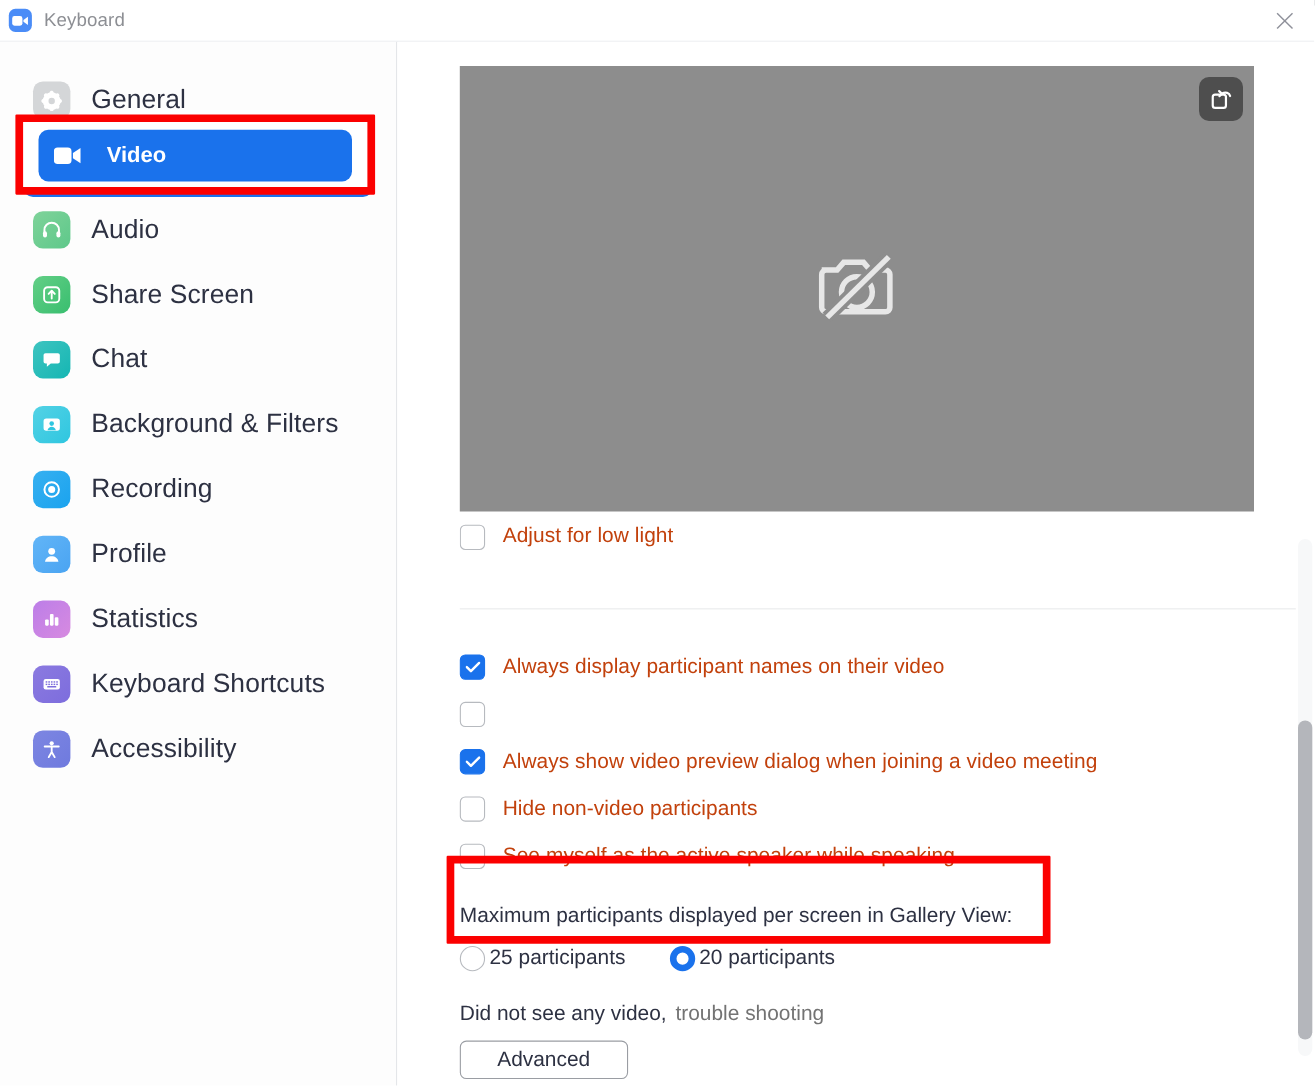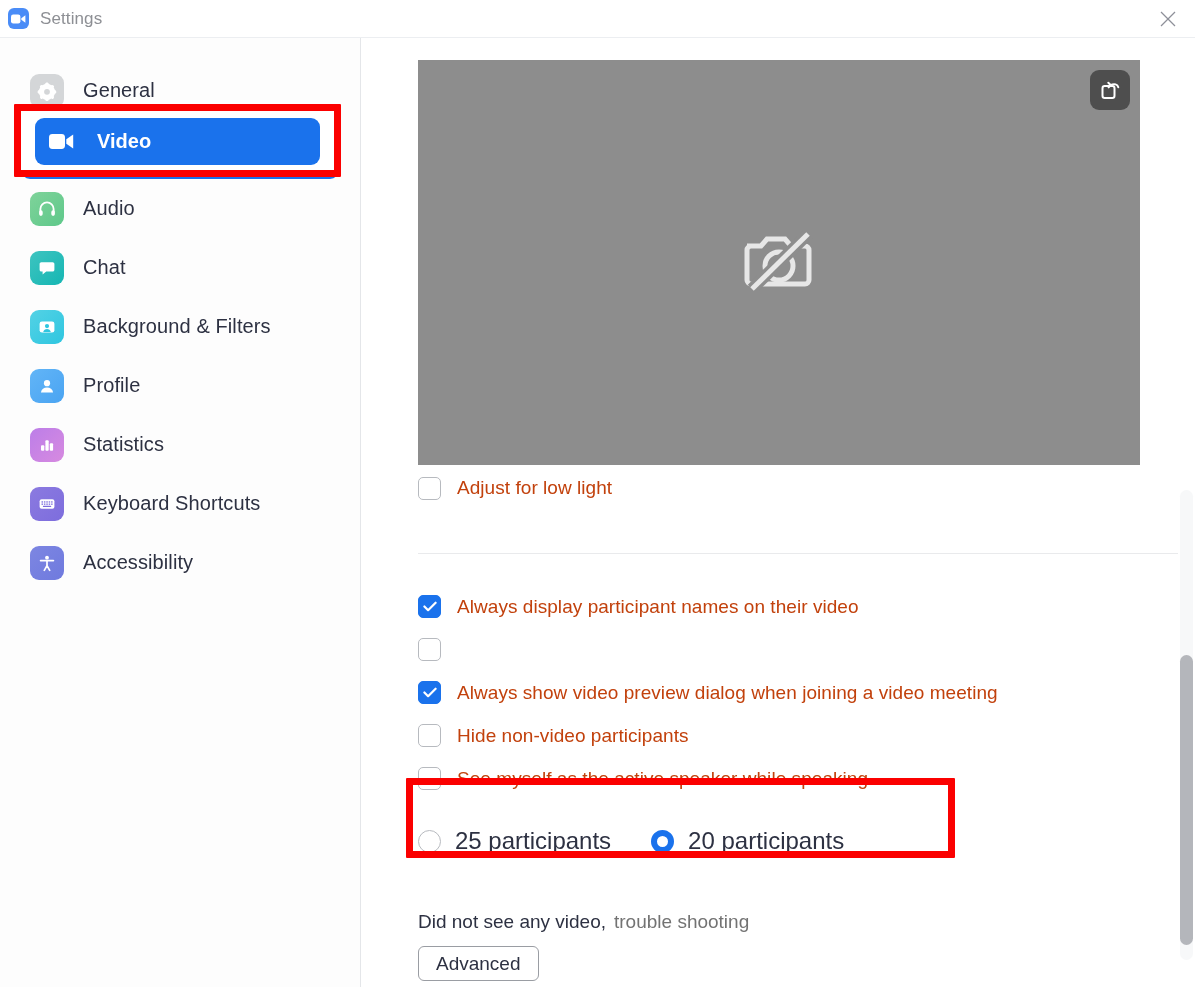--- a/index.html
+++ b/index.html
@@ -94,21 +94,21 @@
   }
   .nav-icon {
     width: 34px; height: 34px;
     border-radius: 9px;
     flex: 0 0 auto;
     display: flex; align-items: center; justify-content: center;
   }
   .nav-icon svg { display: block; }
   .nav-label {
     margin-left: 19px;
-    font-size: 20px;
+    font-size: 24px;
     color: #2d3142;
     letter-spacing: .1px;
   }
   .nav-item.active .nav-label {
     color: #ffffff;
     font-weight: bold;
   }
 
   
   .ic-general   { background: #d4d6d8; }
@@ -245,22 +245,22 @@
     border-radius: 50%;
     border: 1.8px solid #b7babf;
     background: #ffffff;
     flex: 0 0 auto;
   }
   .rbox.selected {
     border: 6px solid #1a72ec;
     background: #ffffff;
   }
   .radio-label {
-    margin-left: 14px;
-    font-size: 24px;
+    margin-left: 4px;
+    font-size: 19px;
     color: #2d3142;
     white-space: nowrap;
   }
 
   
   .annot-gallery {
     position: absolute;
     left: 406px; top: 778px;
     width: 549px; height: 80px;
     border: 7px solid #fb0000;
@@ -279,21 +279,21 @@
   .trouble-link {
     color: #737373;
     cursor: pointer;
     margin-left: 8px;
   }
 
   .advanced-btn {
     position: absolute;
     left: 56px; top: 481px;
     height: 35px;
-    padding: 0 17px;
+    padding: 0 33px;
     border: 1.4px solid #9a9da3;
     border-radius: 6px;
     background: #ffffff;
     font-family: "Liberation Sans", sans-serif;
     font-size: 19px;
     color: #2d3142;
     display: flex; align-items: center;
     cursor: pointer;
   }
 
@@ -322,21 +322,21 @@
   <div class="desktop-strip"></div>
   <div class="desktop-strip-b"></div>
 
   <div class="title-bar">
     <div class="zoom-logo">
       <svg width="15" height="10" viewBox="0 0 15 10">
         <rect x="0" y="0.6" width="9.4" height="8.8" rx="2.2" fill="#ffffff"></rect>
         <path d="M10.3 4.2 L14.4 1.2 V8.8 L10.3 5.8 Z" fill="#ffffff"></path>
       </svg>
     </div>
-    <div class="title-text">Settings</div>
+    <div class="title-text">Keyboard</div>
     <div class="win-close">
       <svg width="20" height="20" viewBox="0 0 20 20">
         <line x1="3" y1="3" x2="17" y2="17" stroke="#4a4d5c" stroke-width="1.3"></line>
         <line x1="17" y1="3" x2="3" y2="17" stroke="#4a4d5c" stroke-width="1.3"></line>
       </svg>
     </div>
   </div>
 
   <div class="sidebar">
 
@@ -364,20 +364,30 @@
       <span class="nav-icon ic-audio">
         <svg width="20" height="20" viewBox="0 0 20 20">
           <path d="M3.4 12.6V10a6.6 6.6 0 0 1 13.2 0v2.6" fill="none" stroke="#ffffff" stroke-width="1.8" stroke-linecap="round"></path>
           <rect x="2.1" y="11.3" width="3.6" height="5.6" rx="1.8" fill="#ffffff"></rect>
           <rect x="14.3" y="11.3" width="3.6" height="5.6" rx="1.8" fill="#ffffff"></rect>
         </svg>
       </span>
       <span class="nav-label">Audio</span>
     </div>
 
+    <div class="nav-item">
+      <span class="nav-icon ic-share">
+        <svg width="20" height="20" viewBox="0 0 20 20">
+          <rect x="3.1" y="3.1" width="13.8" height="13.8" rx="3.2" fill="none" stroke="#ffffff" stroke-width="1.7"></rect>
+          <line x1="10" y1="13.4" x2="10" y2="6.6" stroke="#ffffff" stroke-width="1.7" stroke-linecap="round"></line>
+          <path d="M7.2 9.2 L10 6.3 L12.8 9.2" fill="none" stroke="#ffffff" stroke-width="1.7" stroke-linecap="round" stroke-linejoin="round"></path>
+        </svg>
+      </span>
+      <span class="nav-label">Share Screen</span>
+    </div>
 
     <div class="nav-item">
       <span class="nav-icon ic-chat">
         <svg width="20" height="20" viewBox="0 0 20 20">
           <path fill="#ffffff" d="M4.4 4.2h11.2c1 0 1.8.8 1.8 1.8v5.7c0 1-.8 1.8-1.8 1.8H9.2l-3.6 3v-3H4.4c-1 0-1.8-.8-1.8-1.8V6c0-1 .8-1.8 1.8-1.8z"></path>
         </svg>
       </span>
       <span class="nav-label">Chat</span>
     </div>
 
@@ -385,20 +395,29 @@
       <span class="nav-icon ic-bg">
         <svg width="20" height="20" viewBox="0 0 20 20">
           <rect x="2.6" y="4.4" width="14.8" height="11.2" rx="2.4" fill="#ffffff"></rect>
           <circle cx="10" cy="9.1" r="2.1" fill="#2fc6e0"></circle>
           <path d="M6.2 15.1c.5-2.1 2-3.2 3.8-3.2s3.3 1.1 3.8 3.2z" fill="#2fc6e0"></path>
         </svg>
       </span>
       <span class="nav-label">Background &amp; Filters</span>
     </div>
 
+    <div class="nav-item">
+      <span class="nav-icon ic-recording">
+        <svg width="20" height="20" viewBox="0 0 20 20">
+          <circle cx="10" cy="10" r="6.6" fill="none" stroke="#ffffff" stroke-width="1.8"></circle>
+          <circle cx="10" cy="10" r="3.2" fill="#ffffff"></circle>
+        </svg>
+      </span>
+      <span class="nav-label">Recording</span>
+    </div>
 
     <div class="nav-item">
       <span class="nav-icon ic-profile">
         <svg width="20" height="20" viewBox="0 0 20 20">
           <circle cx="10" cy="7.2" r="3.1" fill="#ffffff"></circle>
           <path d="M3.9 16.6c.5-3.3 3-5 6.1-5s5.6 1.7 6.1 5z" fill="#ffffff"></path>
         </svg>
       </span>
       <span class="nav-label">Profile</span>
     </div>
@@ -519,20 +538,21 @@
         </div>
 
         <div class="opt-row">
           <span class="cbox"></span>
           <span class="opt-label">See myself as the active speaker while speaking</span>
         </div>
 
       </div>
 
       <div class="gallery-block">
+        <div class="gallery-title">Maximum participants displayed per screen in Gallery View:</div>
         <div class="radio-row">
           <div class="radio-opt">
             <span class="rbox"></span>
             <span class="radio-label">25 participants</span>
           </div>
           <div class="radio-opt">
             <span class="rbox selected"></span>
             <span class="radio-label">20 participants</span>
           </div>
         </div>

